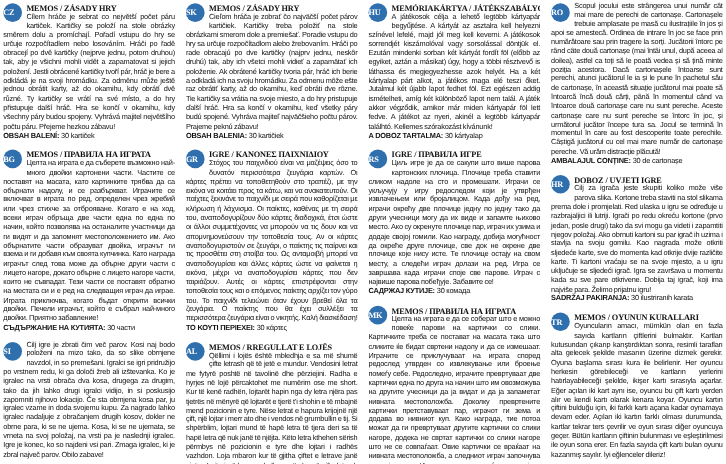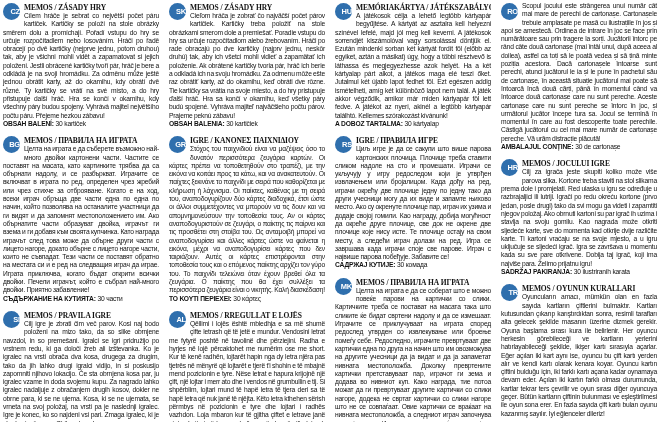--- a/index.html
+++ b/index.html
@@ -18,22 +18,23 @@
   .badge {
     float: left;
     width: 17px; height: 17px;
     margin: 1px 4px 1px 0;
     border-radius: 50%;
     background: var(--badge-color, #2f6fad);
     color: var(--badge-text-color, #ffffff);
     font-weight: bold;
     font-size: 7.5px;
     line-height: 17px;
-    text-align: right;
+    text-align: left;
     letter-spacing: -0.2px;
+    font-family: Liberation Serif, serif;
   }
   .title {
     margin: 0; padding-top: 1px;
     font-size: 7.5px;
     font-weight: bold;
     line-height: 9px;
     letter-spacing: -0.1px;
     white-space: nowrap;
     overflow: hidden;
     font-family: Liberation Serif, serif;
@@ -68,21 +69,20 @@
       <p class="contents"><b>OBSAH BALENÍ:</b> <span>30 kartiček</span></p>
     </section>
     <section class="block">
       <span class="badge">BG</span>
       <h3 class="title">MEMOS / ПРАВИЛА НА ИГРАТА</h3>
       <p class="body">Целта на играта е да съберете възможно най-много двойки картонени части. Частите се поставят на масата, като картинките трябва да са обърнати надолу, и се разбъркват. Играчите се включват в играта по ред, определен чрез жребий или чрез стихче за отброяване. Когато е на ход, всеки играч обръща две части една по една по начин, който позволява на останалите участници да ги видят и да запомнят местоположението им. Ако обърнатите части образуват двойка, играчът ги взема и ги добавя към своята купчинка. Като награда играчът след това може да обърне други части с лицето нагоре, докато обърне с лицето нагоре части, които не съвпадат. Тези части се поставят обратно на местата си и е ред на следващия играч да играе. Играта приключва, когато бъдат открити всички двойки. Печели играчът, който е събрал най-много двойки. Приятно забавление!</p>
       <p class="contents"><b>СЪДЪРЖАНИЕ НА КУТИЯТА:</b> <span>30 части</span></p>
     </section>
     <section class="block">
       <span class="badge">SI</span>
-      <h3 class="title">MEMOS / PRAVILA IGRE</h3>
       <p class="body">Cilj igre je zbrati čim več parov. Kosi naj bodo položeni na mizo tako, da so slike obrnjene navzdol, in so premešani. Igralci se igri pridružijo po vrstnem redu, ki ga določi žreb ali izštevanka. Ko je igralec na vrsti obrača dva kosa, drugega za drugim, tako da jih lahko drugi igralci vidijo, in si poskusijo zapomniti njihovo lokacijo. Če sta obrnjena kosa par, ju igralec vzame in doda svojemu kupu. Za nagrado lahko igralec nadaljuje z obračanjem drugih kosov, dokler ne obrne para, ki se ne ujema. Kosa, ki se ne ujemata, se vrneta na svoj položaj, na vrsti pa je naslednji igralec. Igre je konec, ko so najdeni vsi pari. Zmaga igralec, ki je zbral največ parov. Obilo zabave!</p>
 
     </section>
   </div>
 
   <div class="col">
     <section class="block">
       <span class="badge">SK</span>
       <h3 class="title">MEMOS / ZÁSADY HRY</h3>
       <p class="body">Cieľom hráča je zobrať čo najväčší počet párov kartičiek. Kartičky treba položiť na stole obrázkami smerom dole a premiešať. Poradie vstupu do hry sa určuje rozpočítadlom alebo žrebovaním. Hráči po rade obracajú po dve kartičky (najprv jednu, neskôr druhú) tak, aby ich všetci mohli vidieť a zapamätať ich položenie. Ak obrátené kartičky tvoria pár, hráč ich berie a odkladá ich na svoju hromádku. Za odmenu môže ešte raz obrátiť karty, až do okamihu, keď obráti dve rôzne. Tie kartičky sa vrátia na svoje miesto, a do hry pristupuje ďalší hráč. Hra sa končí v okamihu, keď všetky páry budú spojené. Vyhráva majiteľ najväčšieho počtu párov. Prajeme peknú zábavu!</p>
@@ -124,21 +124,21 @@
   </div>
 
   <div class="col">
     <section class="block">
       <span class="badge">RO</span>
       <p class="body">Scopul jocului este strângerea unui număr cât mai mare de perechi de cartonașe. Cartonașele trebuie amplasate pe masă cu ilustrațiile în jos și apoi se amestecă. Ordinea de intrare în joc se face prin numărătoare sau prin tragere la sorți. Jucătorii întorc pe rând câte două cartonașe (mai întâi unul, după aceea al doilea), astfel ca toți să le poată vedea și să țină minte poziția acestora. Dacă cartonașele întoarse sunt perechi, atunci jucătorul le ia și le pune în pachetul său de cartonașe, în această situație jucătorul mai poate să întoarcă încă două cărți, până în momentul când va întoarce două cartonașe care nu sunt pereche. Aceste cartonașe care nu sunt pereche se întorc în joc, și următorul jucător începe tura sa. Jocul se termină în momentul în care au fost descoperite toate perechile. Câștigă jucătorul cu cel mai mare număr de cartonașe pereche. Vă urăm distracție plăcută!</p>
       <p class="contents"><b>AMBALAJUL CONȚINE:</b> <span>30 de cartonașe</span></p>
     </section>
     <section class="block">
       <span class="badge">HR</span>
-      <h3 class="title">MEMOS / JOCULUI IGRE</h3>
+      <h3 class="title">DOBOZ / UVJETI IGRE</h3>
       <p class="body">Cilj za igrača jeste skupiti koliko može više parova slika. Kortone treba staviti na stol slikama prema dole i promjelati. Red ulaska u igru se određuje u razbrajaljici ili lutriji. Igrači po redu okreću kortone (prvo jedan, posle drugi) tako da svi mogu ga videti i zapamtiti njegov položaj. Ako obrnuti kartoni su par igrač ih uzima i stavlja na svoju gomilu. Kao nagrada može otkriti sljedeće karte, sve do momenta kad otkrije dvije različite karte. Ti kartoni vraćaju se na svoje mjesto, a u igru uključuje se sljedeći igrač. Igra se završava u momentu kada su sve pare otkrivene. Dobija taj igrač, koji ima najviše para. Želimo prijatnu igru!</p>
       <p class="contents"><b>SADRŽAJ PAKIRANJA:</b> <span>30 ilustriranih karata</span></p>
     </section>
     <section class="block">
       <span class="badge">TR</span>
       <h3 class="title">MEMOS / OYUNUN KURALLARI</h3>
       <p class="body">Oyuncuların amacı, mümkün olan en fazla sayıda kartların çiftlerini bulmaktır. Kartları kutusundan çıkarıp karıştırdıktan sonra, resimli tarafları alta gelecek şekilde masanın üzerine dizmek gerekir. Oyuna başlama sırası kura ile belirlenir. Her oyuncu herkesin görebileceği ve kartların yerlerini hatırlayabileceği şekilde, ikişer kartı sırasıyla açarlar. Eğer açılan iki kart aynı ise, oyuncu bu çift kartı yerden alır ve kendi kartı olarak kenara koyar. Oyuncu kartın çiftini bulduğu için, iki farklı kartı açana kadar oynamaya devam eder. Açılan iki kartın farklı olması durumunda, kartlar tekrar ters çevrilir ve oyun sırası diğer oyuncuya geçer. Bütün kartların çiftinin bulunması ve eşleştirilmesi ile oyun sona erer. En fazla sayıda çift kartı bulan oyunu kazanmış sayılır. İyi eğlenceler dileriz!</p>
 
     </section>
   </div>

